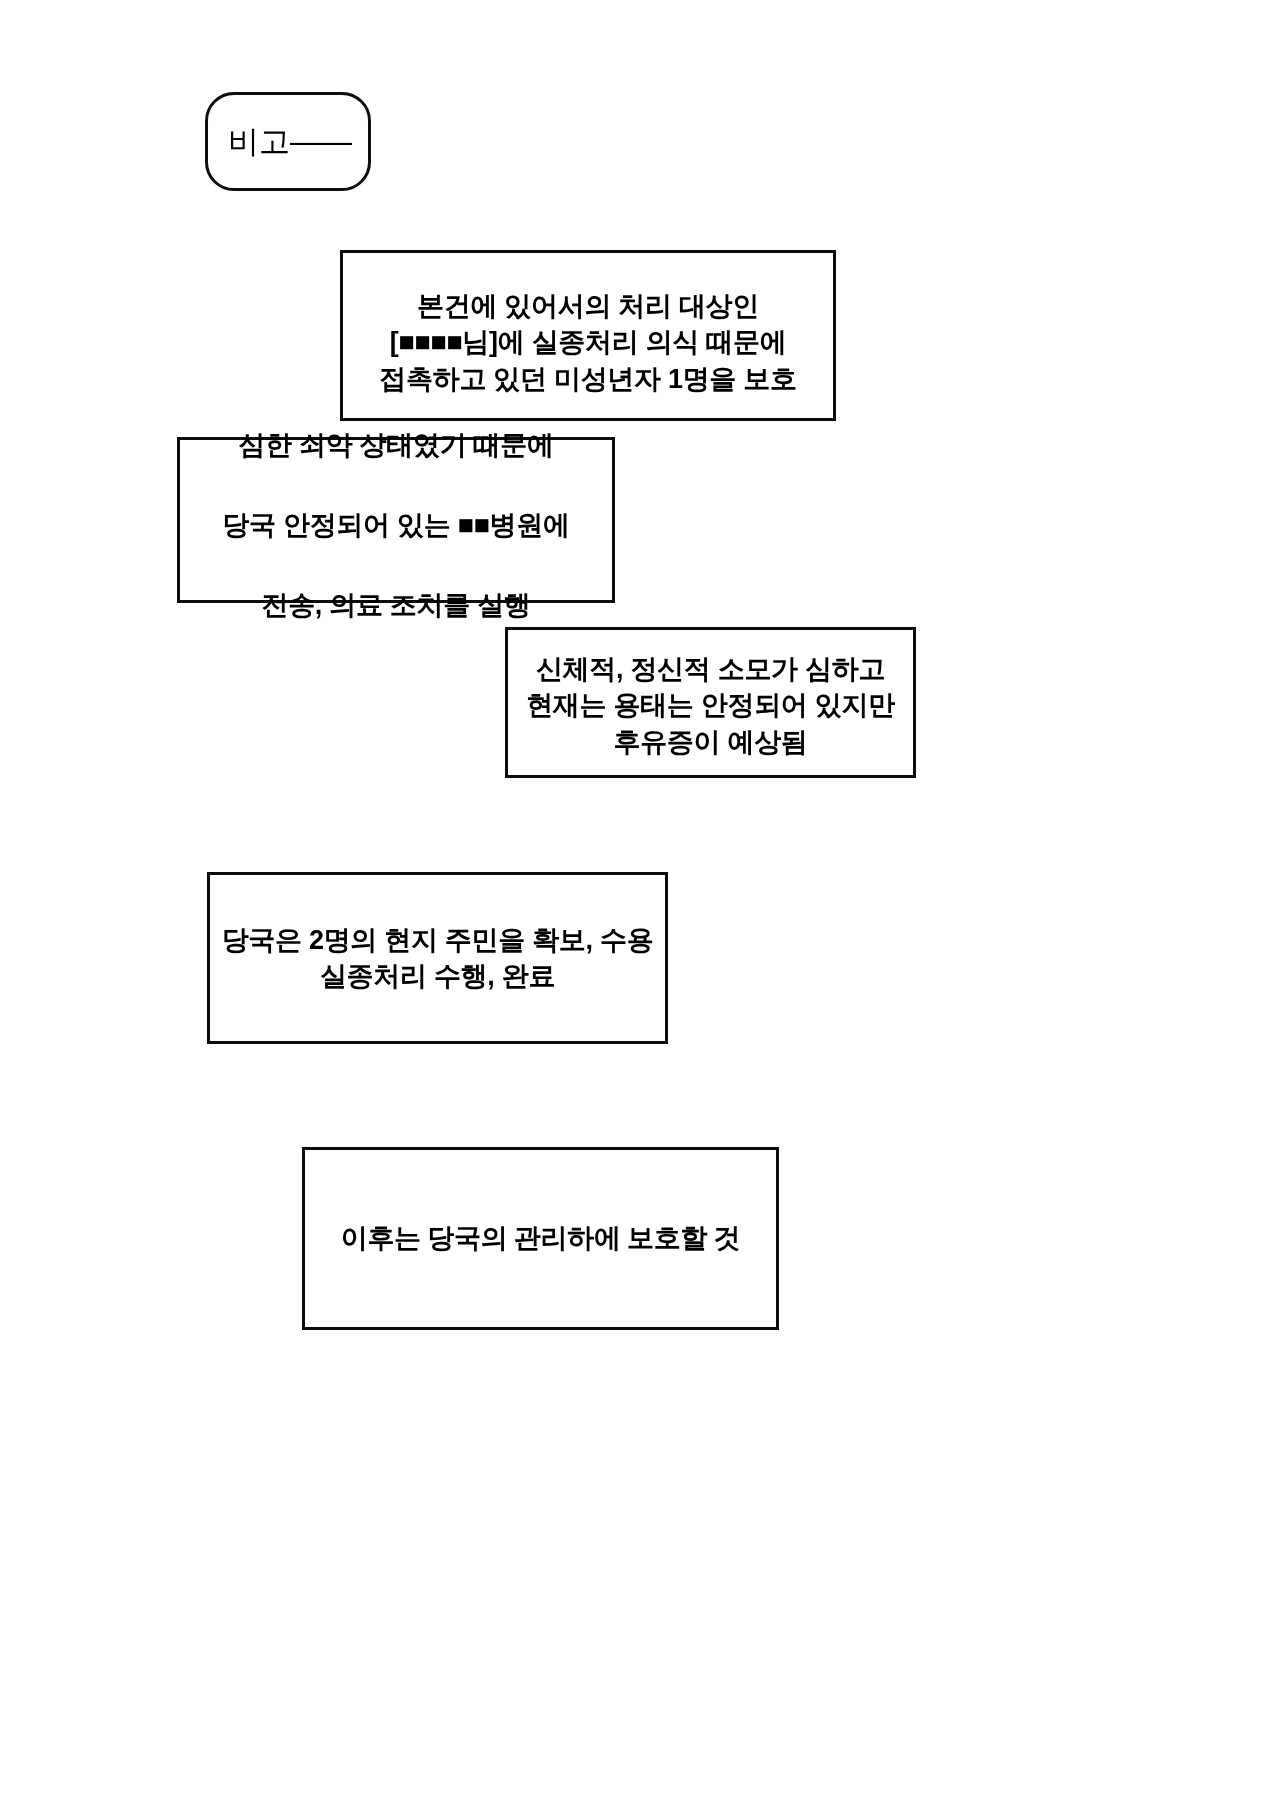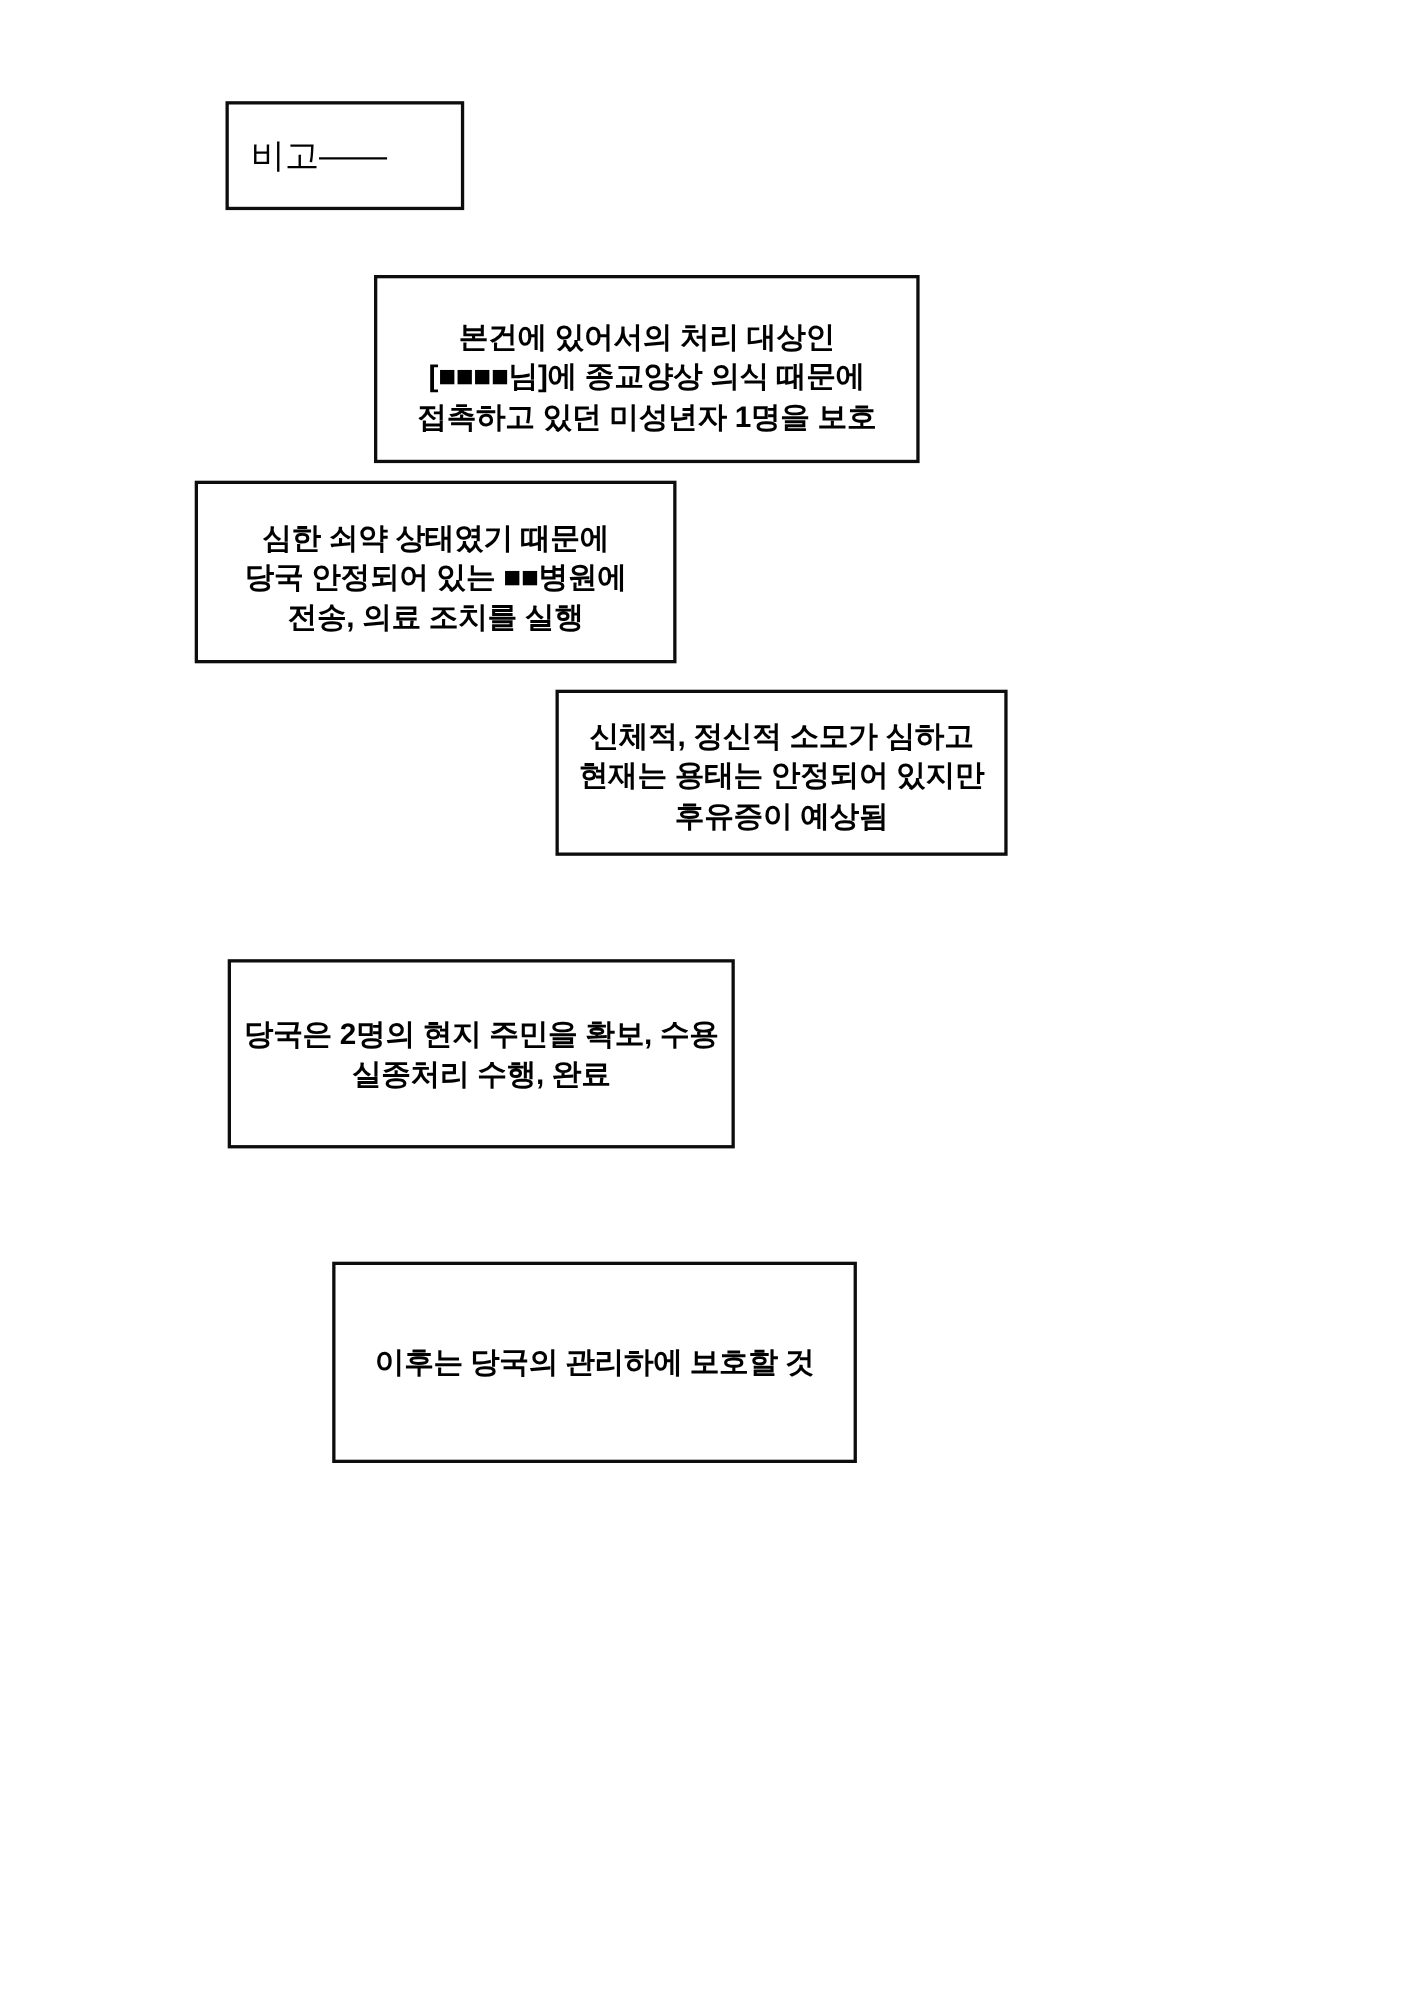--- a/index.html
+++ b/index.html
@@ -34,25 +34,26 @@
     white-space: pre;
     font-weight: 700;
     line-height: 1.34;
     letter-spacing: -0.3px;
     color: #000000;
   }
   
   #box-remarks {
     left: 205px;
     top: 92px;
-    width: 217px;
+    width: 166px;
     height: 99px;
     justify-content: center;
     align-items: flex-start;
     padding-left: 20px;
+    border-radius: 29px;
   }
   #box-remarks .line {
     font-size: 31px;
     font-weight: 400;
     letter-spacing: 0px;
   }
   
   #box-minor-protection {
     left: 340px;
     top: 250px;
@@ -61,20 +62,21 @@
     padding-top: 14px;
   }
   #box-minor-protection .line { font-size: 27px; }
   
   #box-hospital-transfer {
     left: 177px;
     top: 437px;
     width: 438px;
     height: 166px;
     padding-top: 10px;
+    gap: 44px;
   }
   #box-hospital-transfer .line { font-size: 27px; }
   
   #box-condition-status {
     left: 505px;
     top: 627px;
     width: 411px;
     height: 151px;
     padding-top: 6px;
   }
@@ -103,21 +105,21 @@
 <body>
 
 <div id="page">
 
   <div class="box" id="box-remarks">
     <span class="line">비고——</span>
   </div>
 
   <div class="box" id="box-minor-protection">
     <span class="line">본건에 있어서의 처리 대상인</span>
-    <span class="line">[■■■■님]에 종교양상 의식 때문에</span>
+    <span class="line">[■■■■님]에 실종처리 의식 때문에</span>
     <span class="line">접촉하고 있던 미성년자 1명을 보호</span>
   </div>
 
   <div class="box" id="box-hospital-transfer">
     <span class="line">심한 쇠약 상태였기 때문에</span>
     <span class="line">당국 안정되어 있는 ■■병원에</span>
     <span class="line">전송, 의료 조치를 실행</span>
   </div>
 
   <div class="box" id="box-condition-status">

